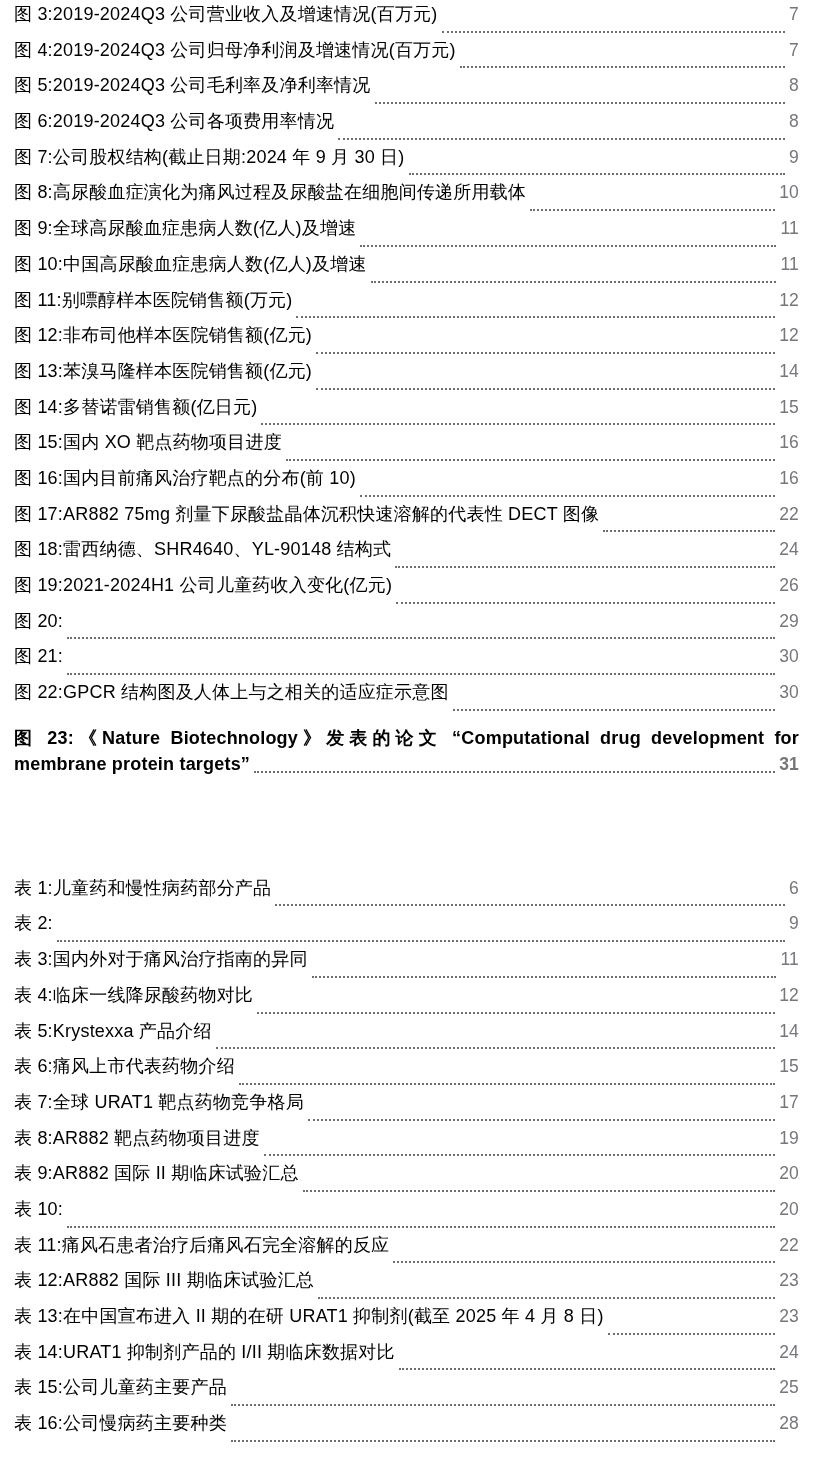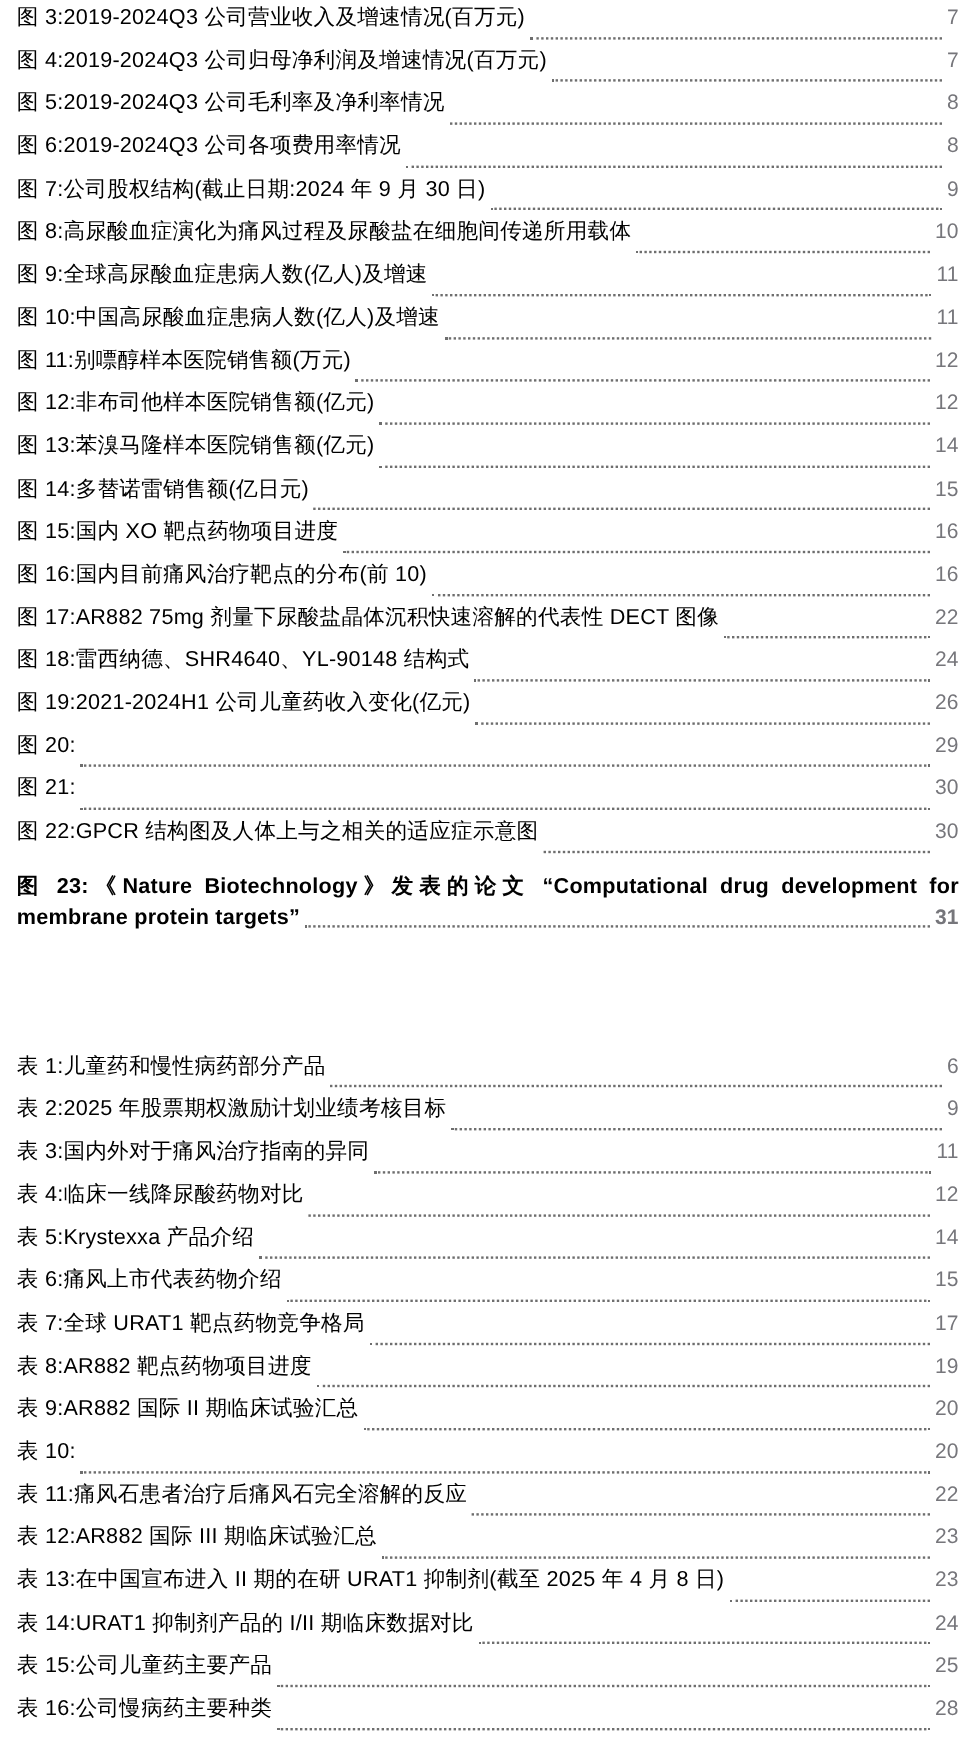--- a/index.html
+++ b/index.html
@@ -201,21 +201,20 @@
     </div>
   <div class="toc-section tables" id="section-tables">
       <div class="toc-entry">
         <span class="lbl">表 1:</span>
         <span class="ttl">儿童药和慢性病药部分产品</span>
         <span class="leader"></span>
         <span class="pg">6</span>
       </div>
       <div class="toc-entry">
         <span class="lbl">表 2:</span>
-        <span class="ttl">2025 年股票期权激励计划业绩考核目标</span>
         <span class="leader"></span>
         <span class="pg">9</span>
       </div>
       <div class="toc-entry">
         <span class="lbl">表 3:</span>
         <span class="ttl">国内外对于痛风治疗指南的异同</span>
         <span class="leader"></span>
         <span class="pg">11</span>
       </div>
       <div class="toc-entry">

